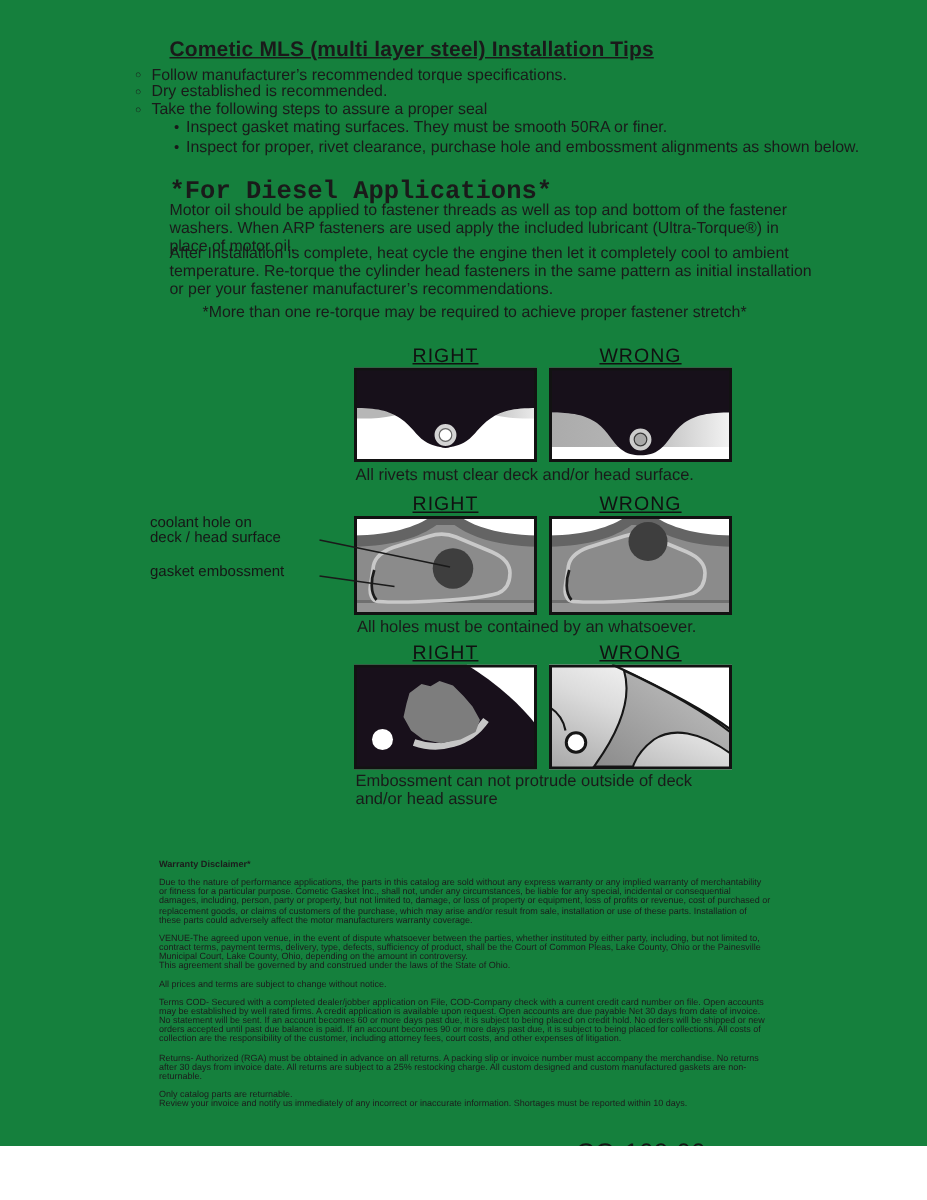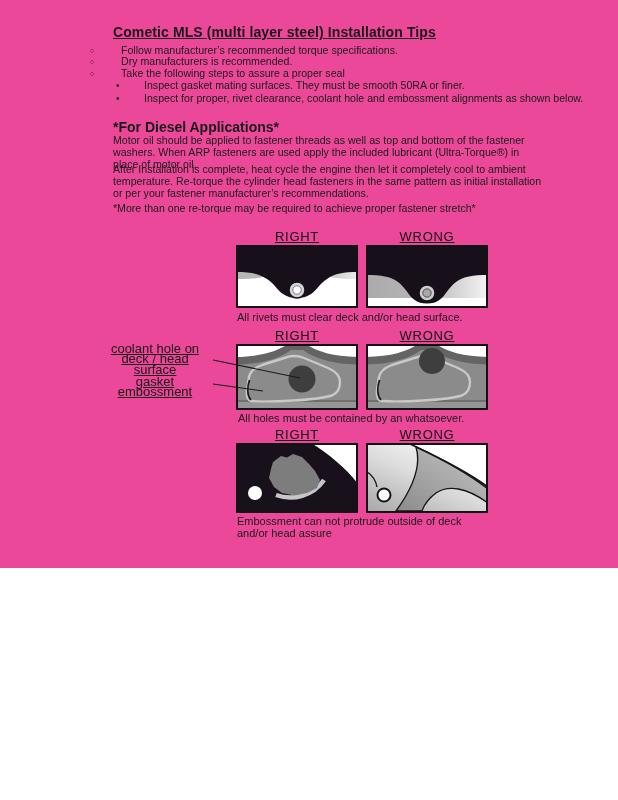--- a/index.html
+++ b/index.html
@@ -1,45 +1,45 @@
 <!DOCTYPE html>
 <html><head>
 <meta charset="utf-8">
 <style>
   html,body { margin:0; padding:0; background:#ffffff; }
   .page {
-    position:relative; width:618px; height:568px; background:#ec4899;
+    position:relative; width:618px; height:764px; background:#15803d;
     font-family:"Liberation Sans", sans-serif; color:#1a1a1a; overflow:hidden;
   }
   .abs { position:absolute; }
 
   .title {
     left:113px; top:24px; font-size:14px; font-weight:bold;
     text-decoration:underline; letter-spacing:.1px; white-space:nowrap;
   }
 
   .bullets { left:90px; top:45px; font-size:10.6px; line-height:11.3px; width:480px; }
   .b-row { display:flex; align-items:flex-start; }
   .b-row.sub { margin-left:26px; margin-top:1.5px; }
   .mk-open { font-size:7px; line-height:11.3px; width:11px; flex:none; }
   .mk-dot  { font-size:10px; line-height:11.3px; width:8px; flex:none; }
-  .b-text { white-space:nowrap;margin-left:20px; }
-
-  .sec-heading { left:113px; top:119px; font-size:14px; font-weight:bold; }
+  .b-text { white-space:nowrap; }
+
+  .sec-heading { left:113px; top:119px; font-size:17px; font-weight:bold;font-family:Liberation Mono, monospace; }
   .para { left:113px; font-size:10.6px; line-height:12.2px; width:432px; }
   .p1 { top:134px; }
   .p2 { top:163px; }
-  .note { top:202px; white-space:nowrap; }
+  .note { top:202px; white-space:nowrap;margin-left:22px; }
 
   .dia-label { width:122px; text-align:center; font-size:13px; letter-spacing:.7px; color:#111;text-decoration:underline; }
   .dia-box { width:122px; }
   .dia-box svg { display:block; }
   .dia-caption { font-size:11px; line-height:11.8px; }
 
-  .annot { width:110px; left:100px; text-align:center; font-size:13px; line-height:10.4px; color:#161616;text-decoration:underline; }
+  .annot { width:110px; left:100px; text-align:left; font-size:10px; line-height:10.4px; color:#161616; }
 
   .legal { left:106px; top:574px; width:408px; font-size:6px; line-height:6.15px; color:#1c1c1c; }
   .legal-h { font-weight:bold; margin:0 0 5px 0; font-size:6.1px; }
   .legal p { margin:0 0 6px 0; }
   .legal p.no-gap { margin-bottom:0; }
 
   .page-number { left:384px; top:759px; font-size:17px; letter-spacing:.4px; color:#161616; }
 </style>
 </head>
 <body>
@@ -48,34 +48,34 @@
 
   <div class="abs title">Cometic MLS (multi layer steel) Installation Tips</div>
 
   <div class="abs bullets">
     <div class="b-row">
       <span class="mk-open">○</span>
       <span class="b-text">Follow manufacturer’s recommended torque specifications.</span>
     </div>
     <div class="b-row">
       <span class="mk-open">○</span>
-      <span class="b-text">Dry manufacturers is recommended.</span>
+      <span class="b-text">Dry established is recommended.</span>
     </div>
     <div class="b-row">
 
       <span class="mk-open">○</span>
       <span class="b-text">Take the following steps to assure a proper seal</span>
     </div>
     <div class="b-row sub">
       <span class="mk-dot">•</span>
       <span class="b-text">Inspect gasket mating surfaces.  They must be smooth 50RA or finer.</span>
     </div>
     <div class="b-row sub">
       <span class="mk-dot">•</span>
-      <span class="b-text">Inspect for proper, rivet clearance, coolant hole and embossment alignments as shown below.</span>
+      <span class="b-text">Inspect for proper, rivet clearance, purchase hole and embossment alignments as shown below.</span>
     </div>
   </div>
 
   <div class="abs sec-heading">*For Diesel Applications*</div>
   <div class="abs para p1">Motor oil should be applied to fastener threads as well as top and bottom of the fastener washers. When ARP fasteners are used apply the included lubricant (Ultra-Torque®) in place of motor oil.</div>
   <div class="abs para p2">After Installation is complete, heat cycle the engine then let it completely cool to ambient temperature. Re-torque the cylinder head fasteners in the same pattern as initial installation or per your fastener manufacturer’s recommendations.</div>
   <div class="abs para note">*More than one re-torque may be required to achieve proper fastener stretch*</div>
 
   <div class="abs dia-label" style="left:236px; top:229px;">RIGHT</div>
   <div class="abs dia-label" style="left:366px; top:229px;">WRONG</div>

